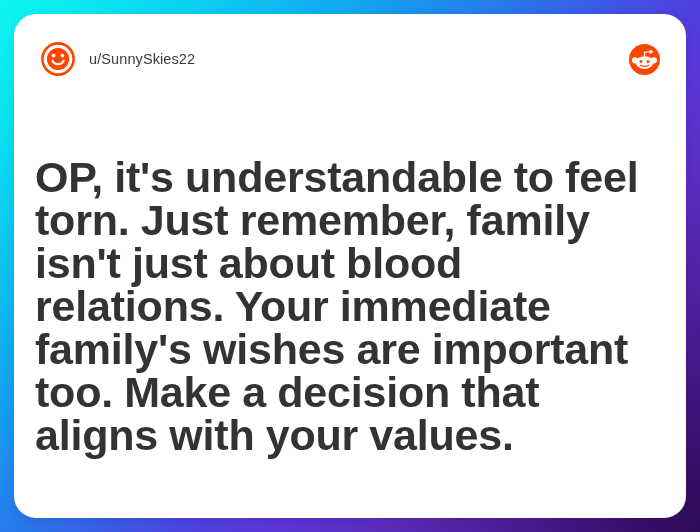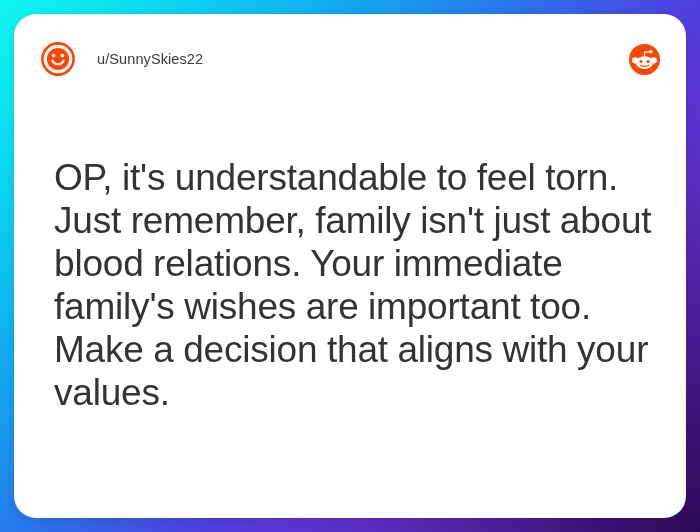--- a/index.html
+++ b/index.html
@@ -52,21 +52,20 @@
   #card-header {
     position: absolute;
     left: 0;
     top: 0;
     right: 0;
     height: 90px;
     display: flex;
     align-items: center;
     padding: 0 26px 0 26px;
     box-sizing: border-box;
-    gap: 8px;
   }
 
   .avatar {
     width: 36px;
     height: 36px;
     flex: 0 0 36px;
     position: relative;
     display: block;
   }
   .avatar svg { display: block; }
@@ -86,30 +85,30 @@
     width: 31px;
     height: 31px;
     flex: 0 0 31px;
     display: block;
   }
   .snoo svg { display: block; }
 
   
   #post-body {
     position: absolute;
-    left: 40px;
+    left: 21px;
     top: 142px;
     width: 608px;
-    font-size: 37px;
+    font-size: 43px;
     line-height: 43px;
     color: #333333;
     letter-spacing: -0.2px;
     word-spacing: -0.5px;
     font-family: "Liberation Sans", sans-serif;
-    font-weight: 400;
+    font-weight: 700;
     white-space: pre-wrap;
   }
 </style>
 </head>
 <body>
 
 <div id="backdrop">
 
   <div id="card">
 

